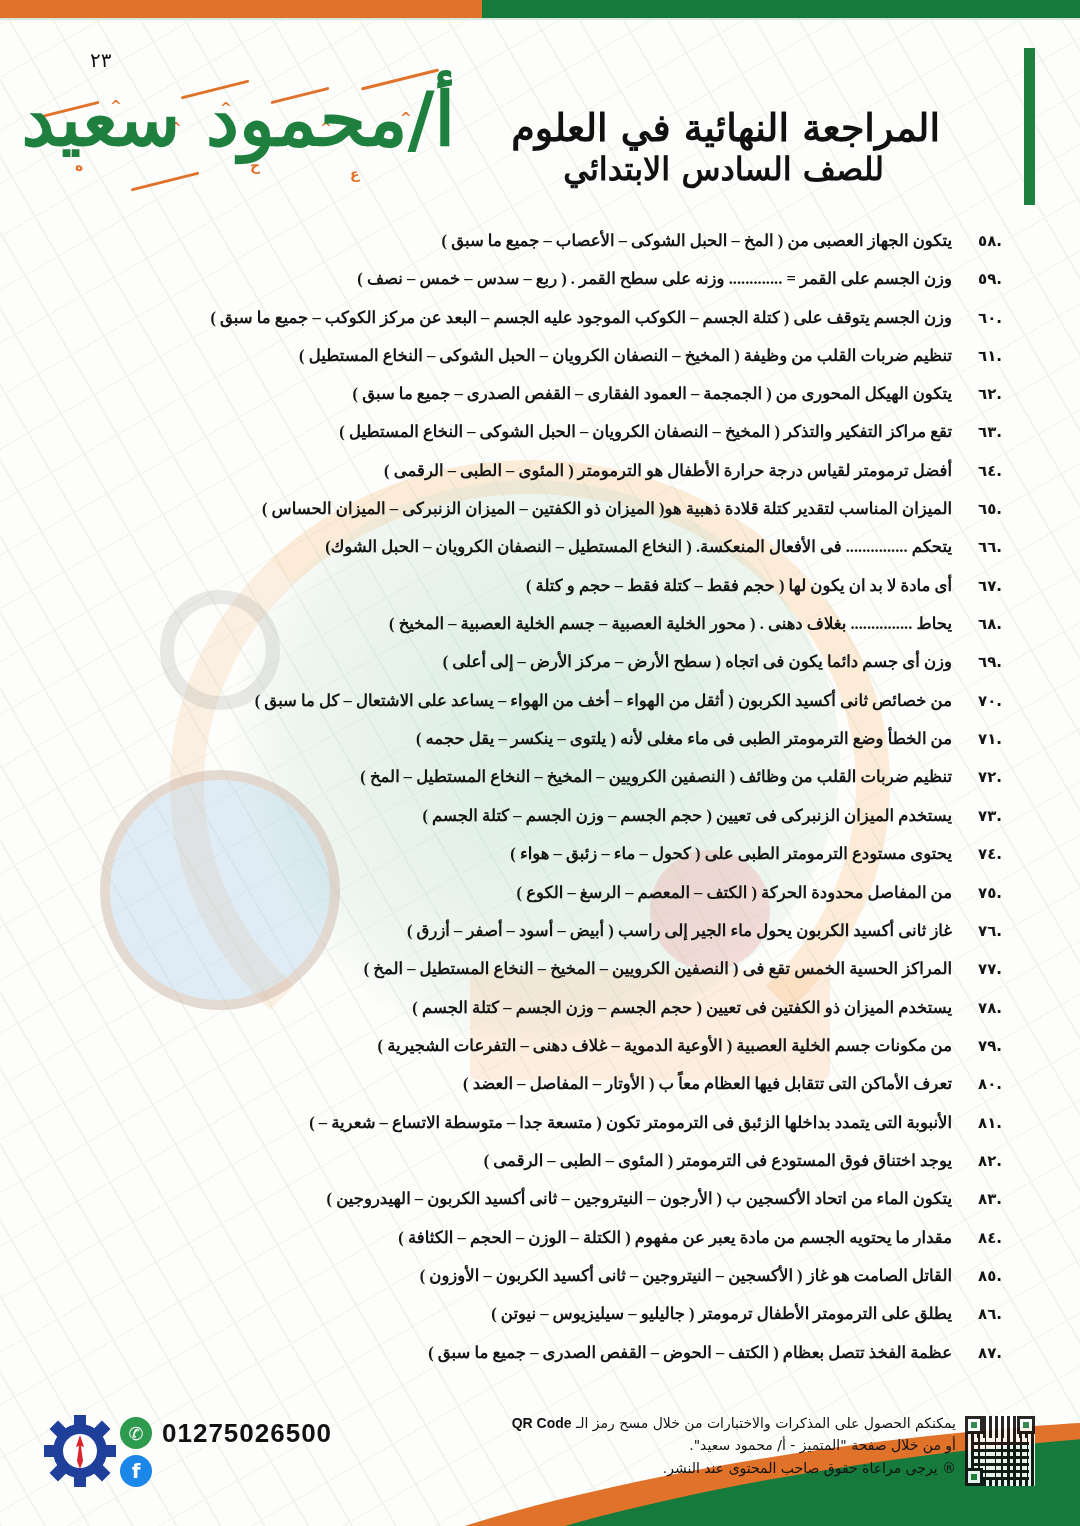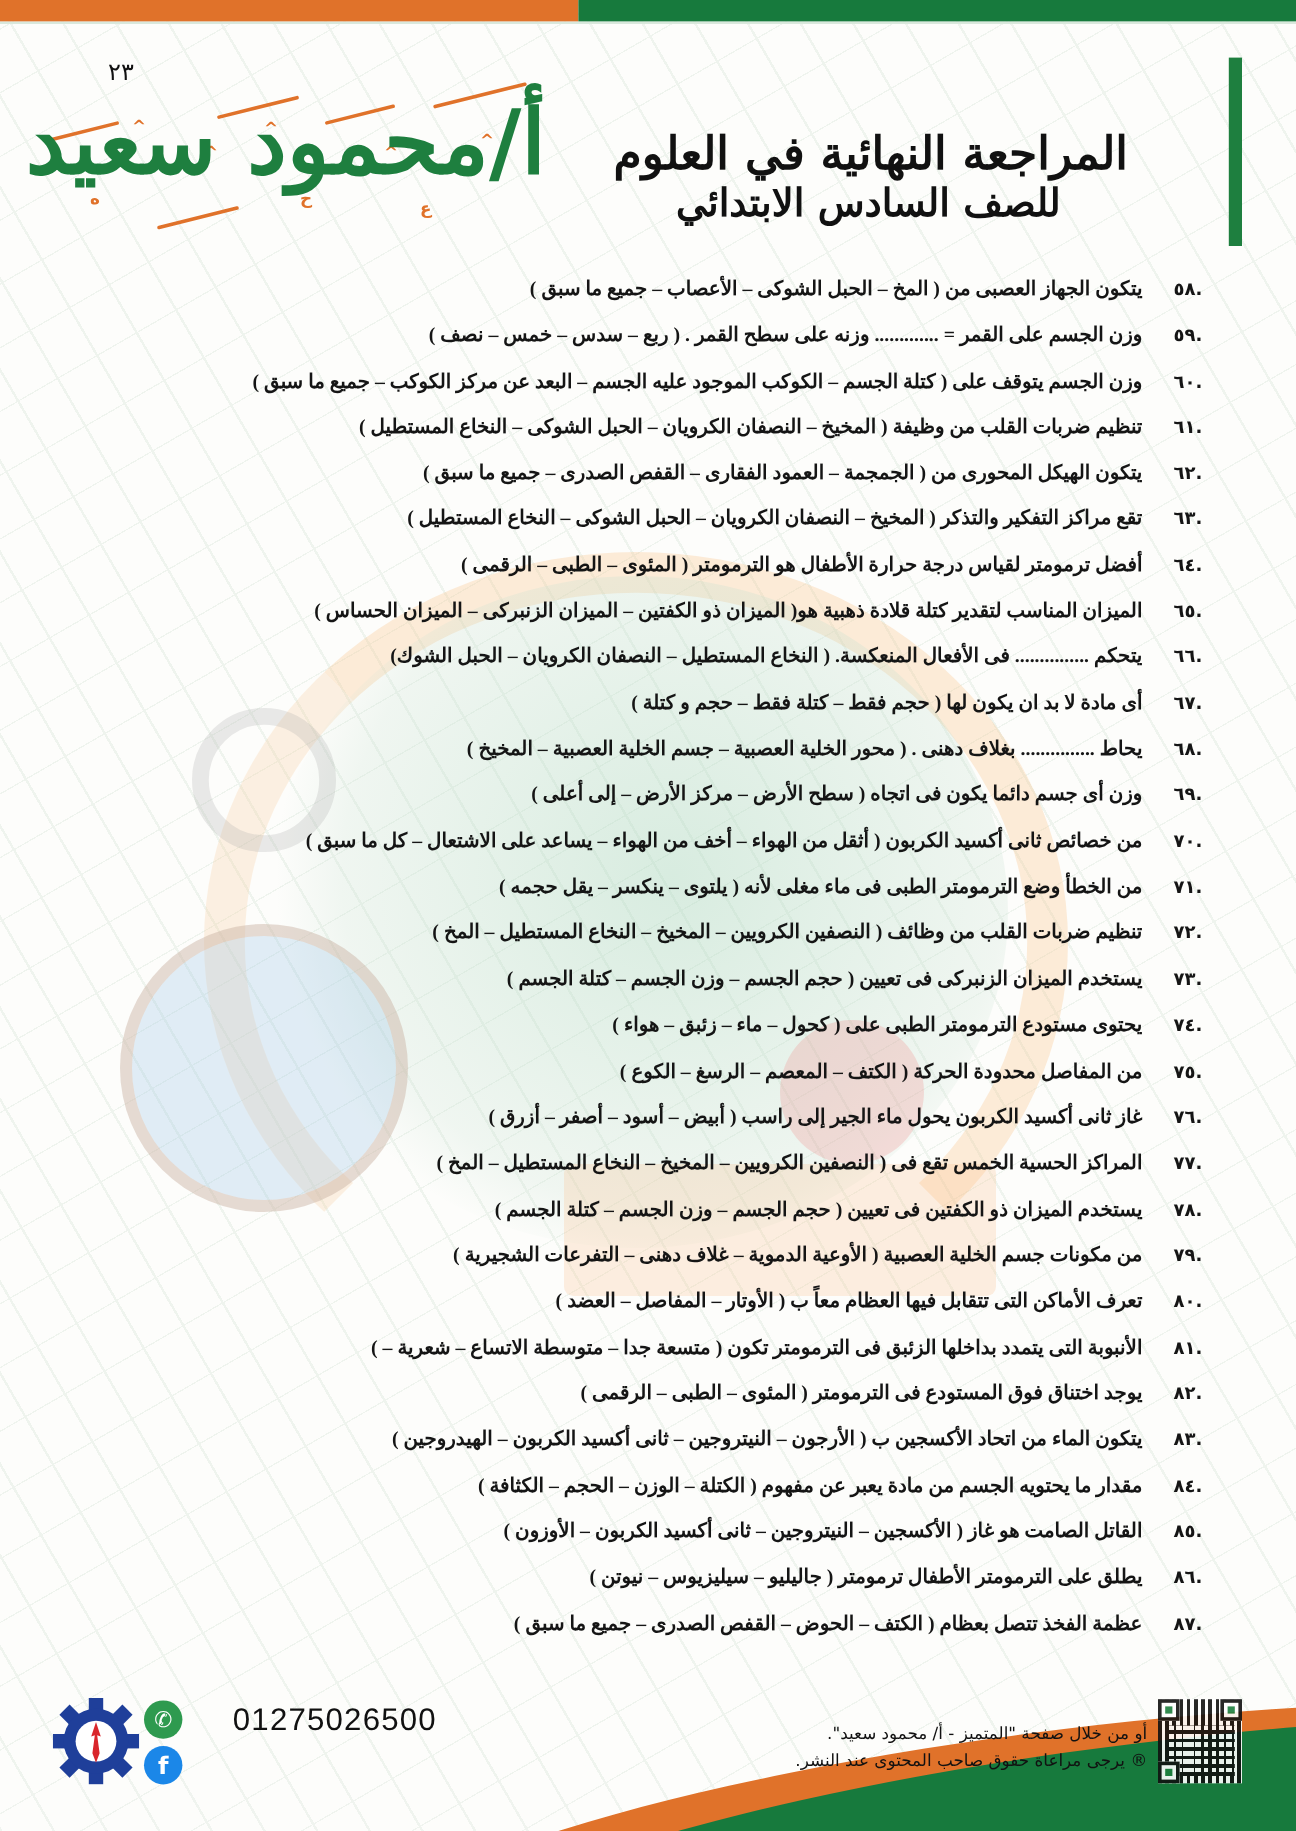--- a/index.html
+++ b/index.html
@@ -67,21 +67,21 @@
 
     .gear-logo { position: absolute; left: 44px; top: 1415px; width: 72px; height: 72px; }
     .contact-row { position: absolute; left: 120px; display: flex; align-items: center; gap: 10px; }
     .contact-row.phone { top: 1417px; }
     .contact-row.fb { top: 1455px; }
     .circle-icon { width: 32px; height: 32px; border-radius: 50%; display: flex; align-items: center; justify-content: center;
       color: #fff; font-weight: bold; font-size: 18px; font-family: "DejaVu Sans", sans-serif; }
     .wa-icon { background: #2e9a4f; }
     .fb-icon { background: #1b87e8; font-size: 20px; }
     .contact-text { font-family: "Liberation Sans", sans-serif; font-size: 26px; color: #111; }
-    .contact-text.phone-num { font-weight: normal; letter-spacing: 1px; margin-left: 32px; }
+    .contact-text.phone-num { font-weight: bold; letter-spacing: 1px; }
 
     .qr { position: absolute; left: 965px; top: 1416px; width: 70px; height: 70px; background:
         repeating-linear-gradient(90deg, #111 0 3px, #fff 3px 6px),
         #fff; opacity: 0.9; }
     .qr-corner { position: absolute; width: 18px; height: 18px; border: 3px solid #111; background: #fff; }
     .qr-corner::after { content: ""; position: absolute; left: 3px; top: 3px; width: 6px; height: 6px; background: #1e7f3f; }
     .qr-noise { position: absolute; inset: 22px 6px 6px 6px; background:
         repeating-linear-gradient(0deg, #111 0 3px, transparent 3px 7px),
         repeating-linear-gradient(90deg, transparent 0 4px, #fff 4px 7px); }
 
@@ -283,15 +283,19 @@
     <span class="circle-icon fb-icon">f</span>
   </div>
 
   <div class="qr">
     <div class="qr-noise"></div>
     <div class="qr-corner" style="left:0;top:0;"></div>
     <div class="qr-corner" style="right:0;top:0;"></div>
     <div class="qr-corner" style="left:0;bottom:0;"></div>
   </div>
 
+  <div class="footer-note l1">
+    <span>يمكنكم الحصول على المذكرات والاختبارات من خلال مسح رمز الـ</span>
+    <span class="en">QR Code</span>
+  </div>
   <div class="footer-note l2">أو من خلال صفحة "المتميز - أ/ محمود سعيد".</div>
   <div class="footer-note l3">® يرجى مراعاة حقوق صاحب المحتوى عند النشر.</div>
 </div>
 
 </body></html>

